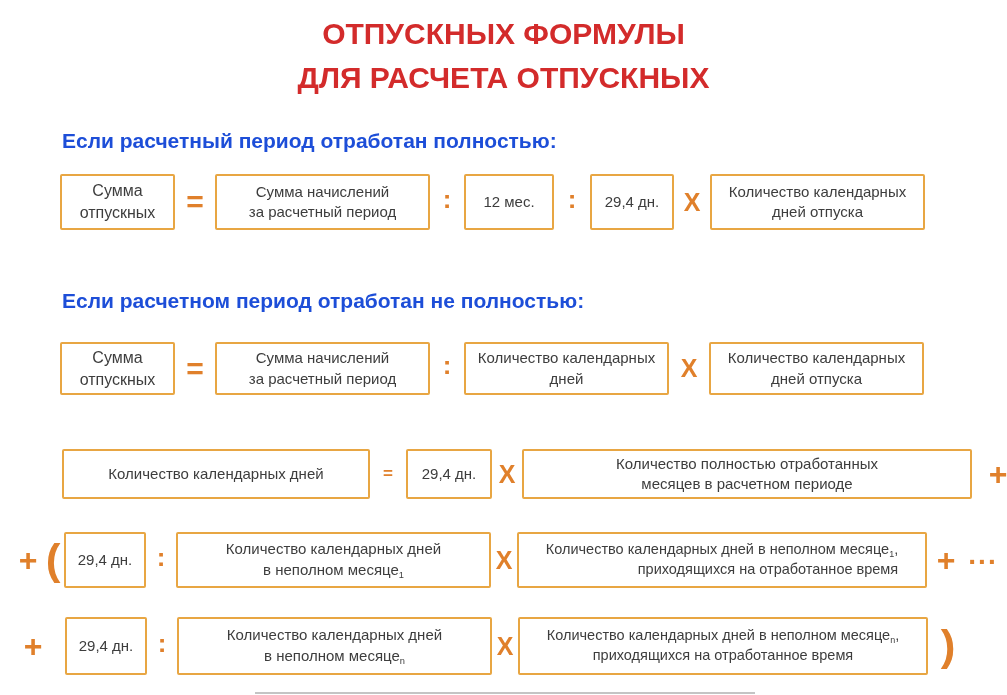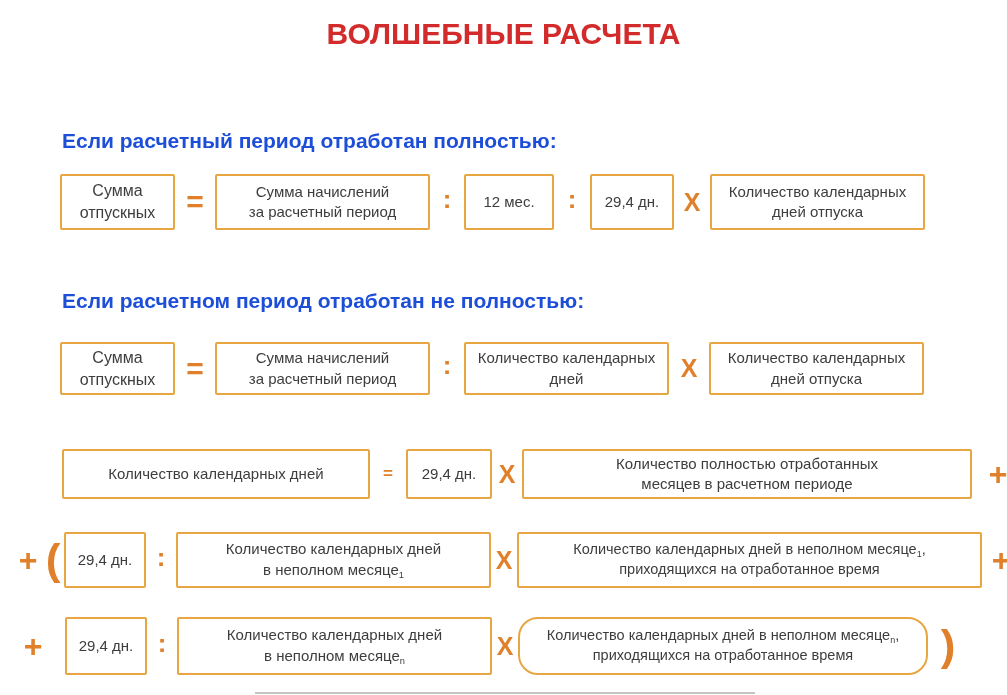--- a/index.html
+++ b/index.html
@@ -36,21 +36,22 @@
   .op-paren{font-size:42px;font-weight:bold;transform:scaleX(1.05);}
   .op-ellipsis{font-size:28px;letter-spacing:2px;}
   .op-ellipsis span{position:relative;top:-5px;}
   .sub{font-size:0.62em;vertical-align:-0.28em;}
   .bottom-line{left:255px;top:692px;width:500px;height:2px;background:#c4c4c4;}
 </style>
 </head>
 <body>
 
 <div class="abs title">
-  <div>ВОЛШЕБНЫЕ РАСЧЕТА</div>
+  <div>ОТПУСКНЫХ ФОРМУЛЫ</div>
+  <div>ДЛЯ РАСЧЕТА ОТПУСКНЫХ</div>
 </div>
 
 <div class="abs heading" style="left:62px;top:129px;">Если расчетный период отработан полностью:</div>
 
 <div class="abs frow" style="left:60px;top:174px;height:56px;">
   <div class="box f16" style="width:115px;">
       <span class="pre">Сумма
 отпускных</span>
     </div>
   <div class="op op-eq" style="width:40px;">=</div>
@@ -125,40 +126,40 @@
   <div class="box" style="width:82px;">
       <span class="pre">29,4 дн.</span>
     </div>
   <div class="op op-div" style="width:30px;">
       <span>:</span>
     </div>
   <div class="box" style="width:315px;">
     <span><span>Количество календарных дней</span><br><span>в неполном месяце</span><span class="sub">1</span></span>
   </div>
   <div class="op op-mul" style="width:26px;">X</div>
-  <div class="box f145" style="width:465px;">
+  <div class="box f145" style="width:410px;text-align:right;">
     <span><span>Количество календарных дней в неполном месяце</span><span class="sub">1</span><span>,</span><br><span>приходящихся на отработанное время</span></span>
   </div>
   <div class="op op-plus" style="width:38px;">+</div>
   <div class="op op-ellipsis" style="width:36px;">
       <span>...</span>
     </div>
 </div>
 
 <div class="abs frow" style="left:18px;top:617px;height:58px;">
   <div class="op op-plus" style="width:30px;">+</div>
   <div class="box" style="width:82px;margin-left:17px;">
       <span class="pre">29,4 дн.</span>
     </div>
   <div class="op op-div" style="width:30px;">
       <span>:</span>
     </div>
   <div class="box" style="width:315px;">
     <span><span>Количество календарных дней</span><br><span>в неполном месяце</span><span class="sub">n</span></span>
   </div>
   <div class="op op-mul" style="width:26px;">X</div>
-  <div class="box f145" style="width:410px;border-radius:20px;">
+  <div class="box f145" style="width:410px;">
     <span><span>Количество календарных дней в неполном месяце</span><span class="sub">n</span><span>,</span><br><span>приходящихся на отработанное время</span></span>
   </div>
   <div class="op op-paren" style="width:40px;">)</div>
 </div>
 
 <div class="abs bottom-line"></div>
 
 </body></html>

